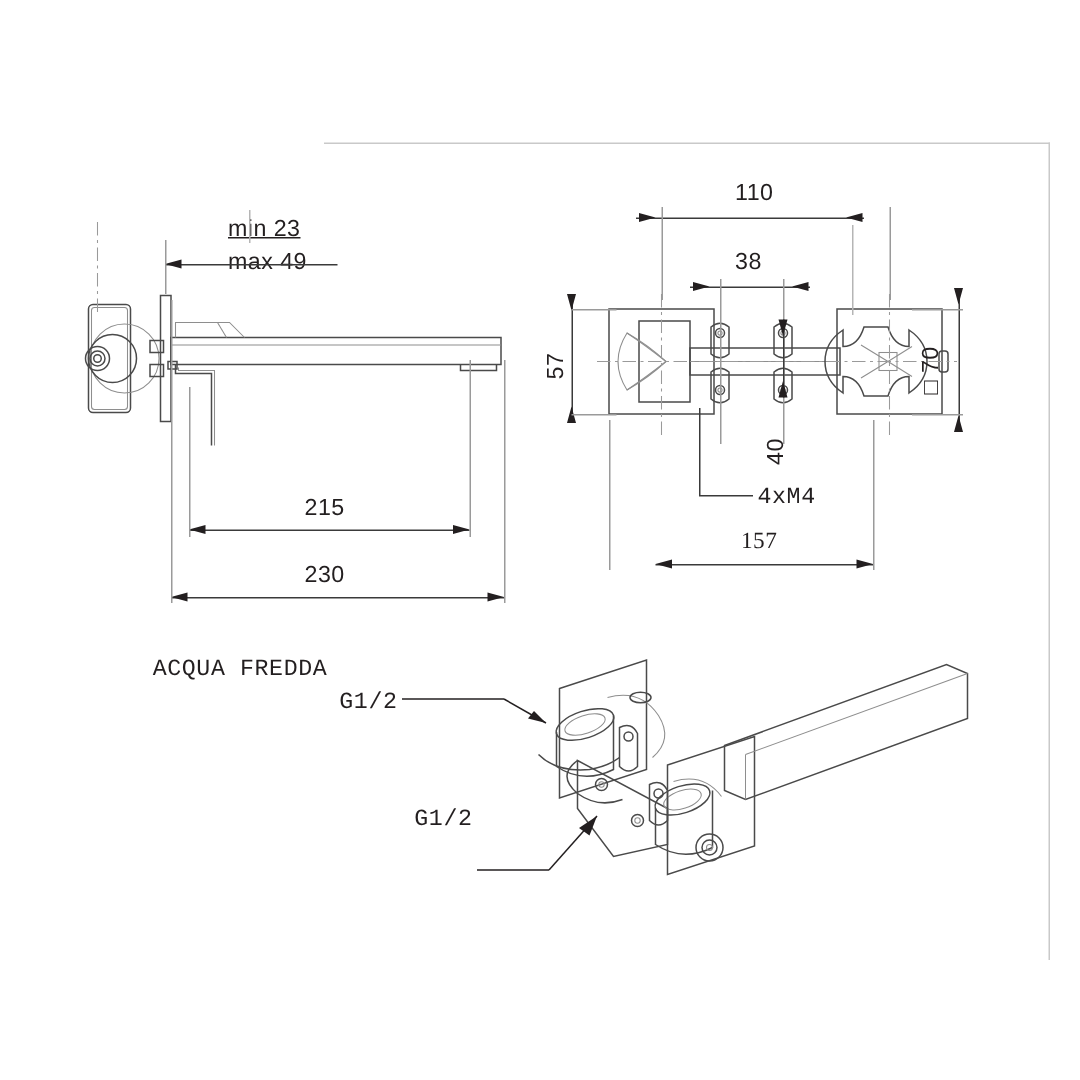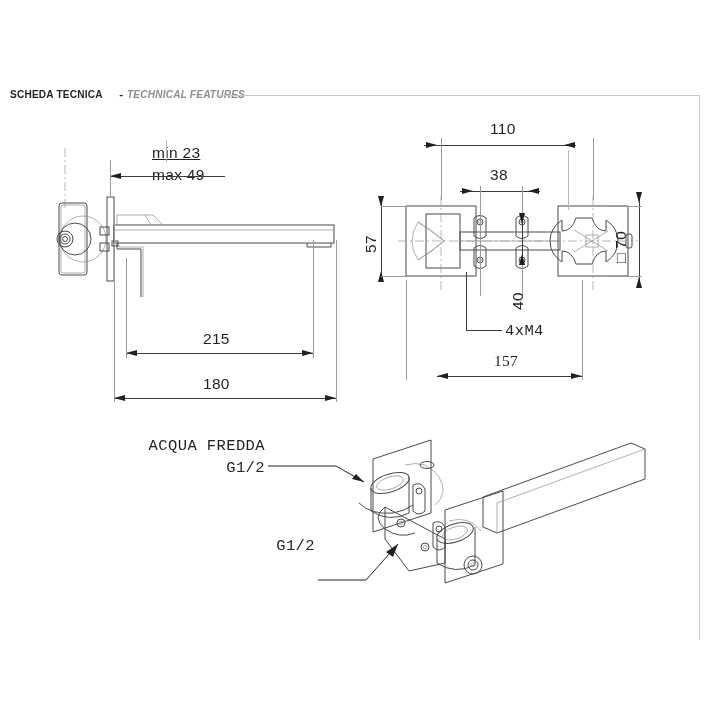--- a/index.html
+++ b/index.html
@@ -52,25 +52,20 @@
   svg{position:absolute;overflow:visible;}
   .st{fill:none;stroke:#4a4a4a;stroke-width:1;}
   .st-t{fill:none;stroke:#8e8e8e;stroke-width:.7;}
   .cl{fill:none;stroke:#9a9a9a;stroke-width:.7;stroke-dasharray:9 3 2 3;}
 </style>
 </head>
 <body>
 
 <div class="sheet">
 
-  <div class="hdr">
-    <span class="hdr-it">SCHEDA TECNICA</span>
-    <span class="hdr-dash">-</span>
-    <span class="hdr-en">TECHNICAL FEATURES</span>
-  </div>
   <div class="frame-top"></div>
   <div class="frame-right"></div>
 
   <div>
 
     <svg width="300" height="180" style="left:55px;top:185px;">
 
       <rect class="st" x="4" y="18" width="28" height="72" rx="3"></rect>
       <rect class="st-t" x="6" y="20" width="24" height="68" rx="2"></rect>
 
@@ -110,21 +105,21 @@
     <div class="ext" style="left:110px;top:160px;height:36px;"></div>
     <div class="ext" style="left:166px;top:140px;height:22px;background:#b5b5b5;"></div>
 
     <div class="dimtxt" style="left:203px;top:330px;">215</div>
     <div class="ln-d" style="left:126px;top:353px;width:187px;height:1px;"></div>
     <div class="arr arr-l" style="left:126px;top:350px;"></div>
     <div class="arr arr-r" style="left:302px;top:350px;"></div>
     <div class="ext" style="left:126px;top:258px;height:100px;"></div>
     <div class="ext" style="left:313px;top:240px;height:118px;"></div>
 
-    <div class="dimtxt" style="left:203px;top:375px;">180</div>
+    <div class="dimtxt" style="left:203px;top:375px;">230</div>
     <div class="ln-d" style="left:114px;top:398px;width:222px;height:1px;"></div>
     <div class="arr arr-l" style="left:114px;top:395px;"></div>
     <div class="arr arr-r" style="left:325px;top:395px;"></div>
     <div class="ext" style="left:114px;top:200px;height:202px;"></div>
     <div class="ext" style="left:336px;top:240px;height:162px;"></div>
   </div>
 
   <div>
 
     <svg width="240" height="120" style="left:398px;top:196px;">
@@ -246,21 +241,21 @@
         <circle class="st-t" cx="80" cy="112" r="1.8"></circle>
       <path class="st" d="M68 50 q8 -4 12 4 l0 22 q-6 6 -12 0 z"></path>
       <circle class="st" cx="74" cy="56" r="3"></circle>
       <path class="st" d="M88 88 q8 -4 12 4 l0 20 q-6 6 -12 0 z"></path>
       <circle class="st" cx="94" cy="94" r="3"></circle>
 
       <ellipse class="st" cx="82" cy="30" rx="7" ry="3.5"></ellipse>
     </svg>
 
     <div class="lbl-blk" style="left:55px;top:435px;width:210px;">
-      <div class="lbl" style="position:relative;right:0;display:block;text-align:right;">ACQUA FREDDA</div>
+      <div class="lbl" style="position:relative;right:0;display:block;text-align:center;">ACQUA FREDDA</div>
       <div class="lbl" style="position:relative;display:block;text-align:right;">G1/2</div>
     </div>
     <svg width="110" height="30" style="left:268px;top:462px;">
       <line x1="0" y1="4" x2="68" y2="4" stroke="#231f20" stroke-width="1"></line>
       <line x1="68" y1="4" x2="96" y2="20" stroke="#231f20" stroke-width="1"></line>
       <polygon points="96,20 84,17 88,12" fill="#231f20"></polygon>
     </svg>
 
     <div class="lbl-blk" style="left:105px;top:535px;width:210px;">
       <div class="lbl" style="position:relative;display:block;text-align:right;">G1/2</div>

